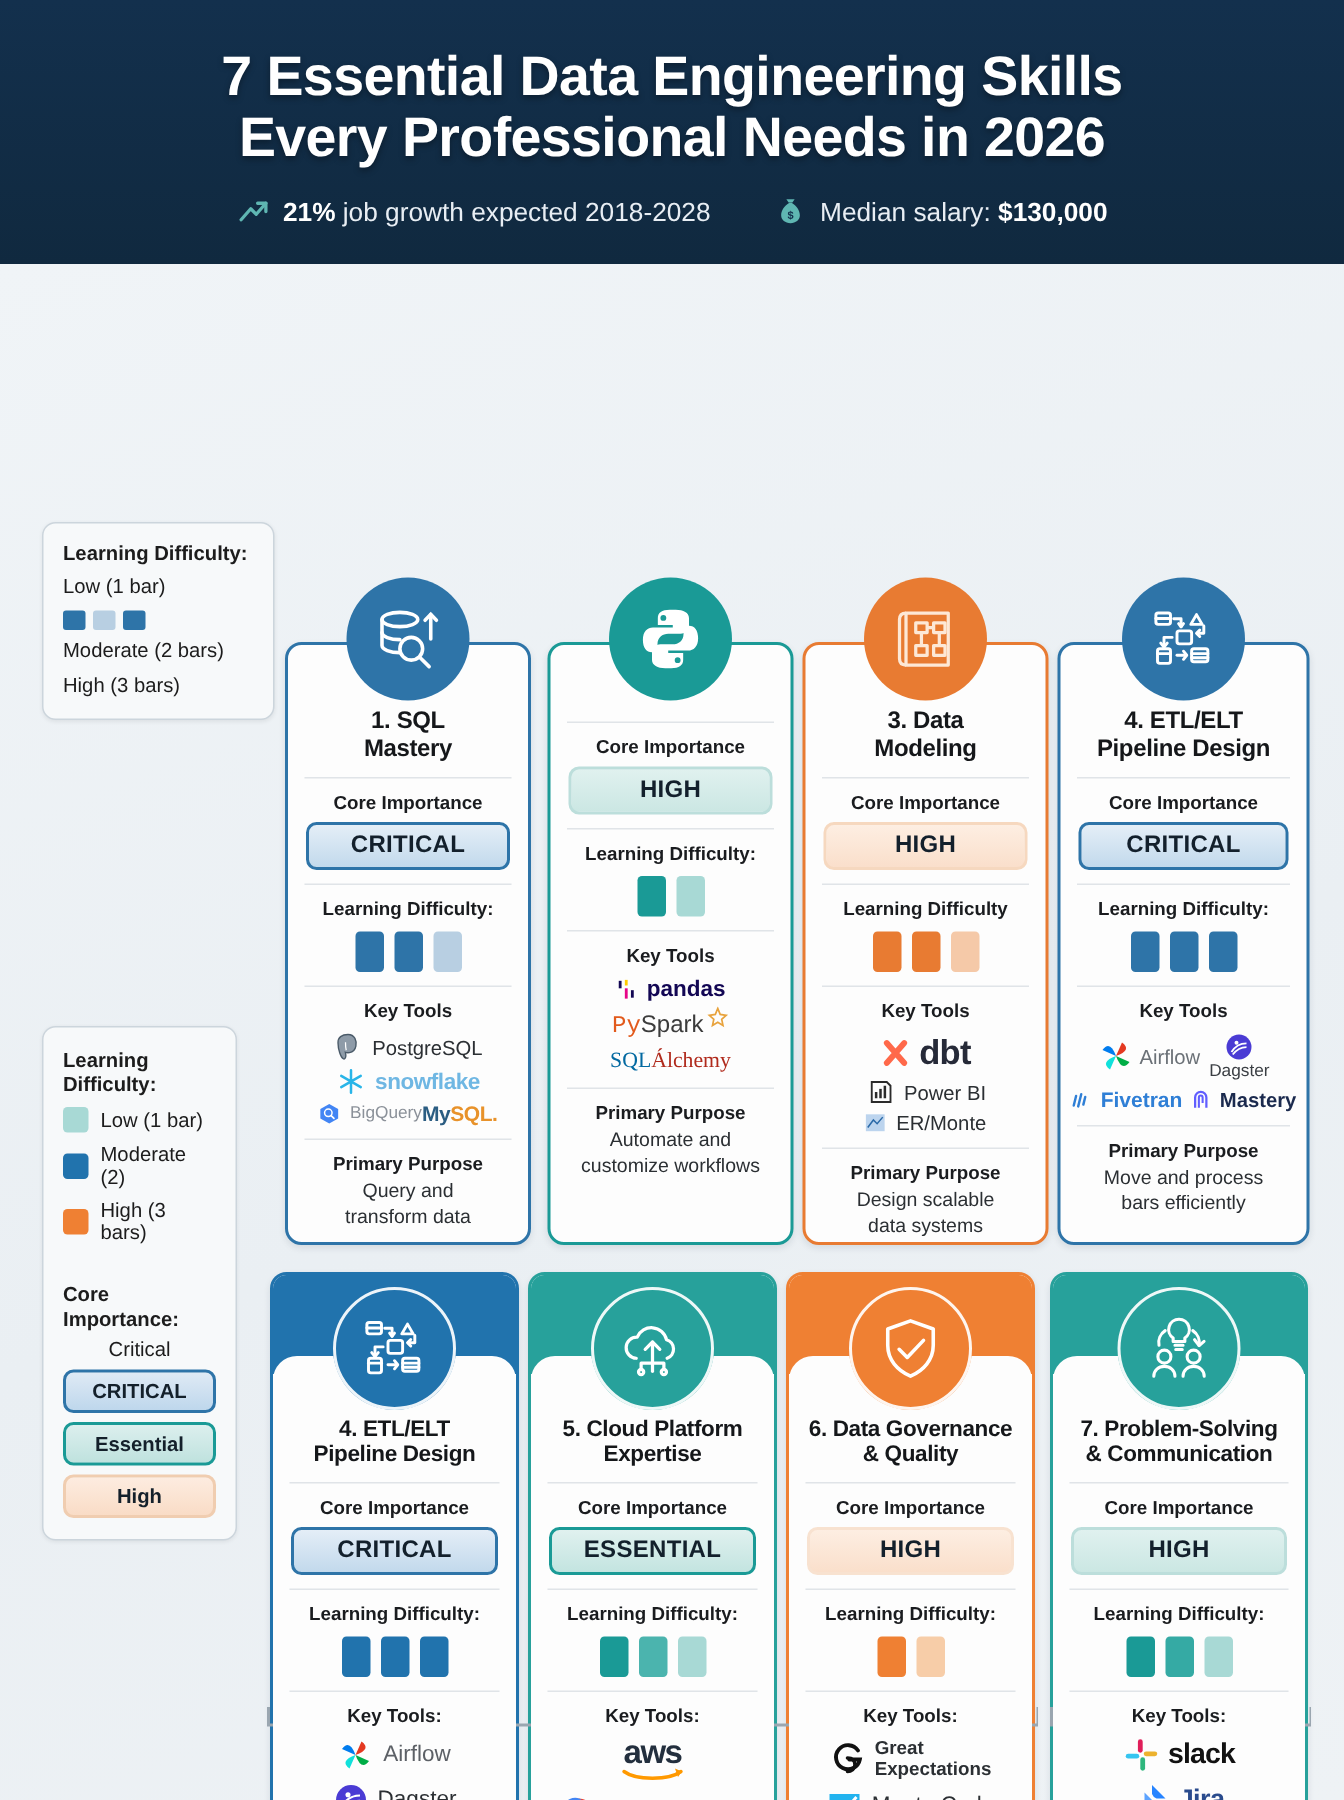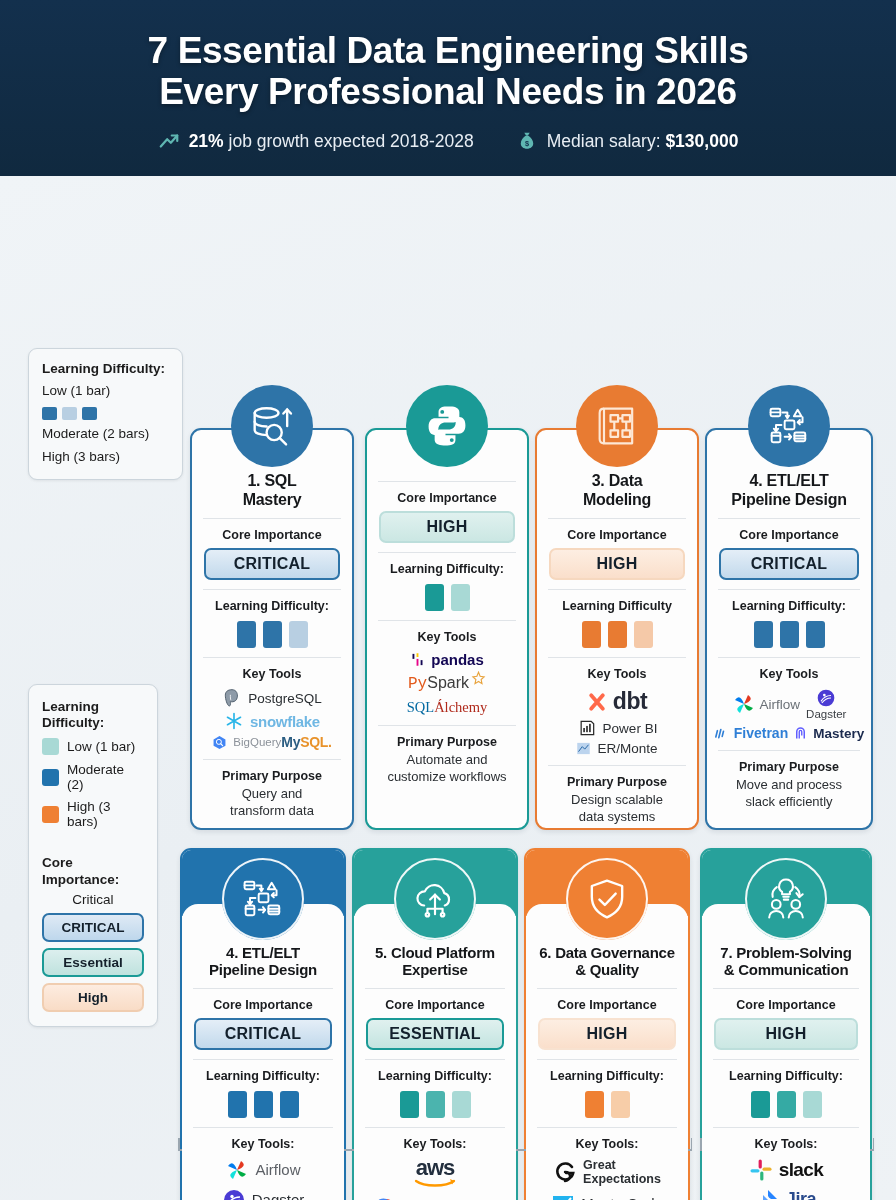--- a/index.html
+++ b/index.html
@@ -499,21 +499,21 @@
             <path d="M6 20V9a6 6 0 0 1 12 0v11" stroke="#615eff" stroke-width="2.4" fill="none"></path>
             <path d="M10 20v-11a2 2 0 0 1 4 0v6" stroke="#615eff" stroke-width="2.2" fill="none"></path>
           </svg>
           <span class="tl-airbyte">Mastery</span>
         </div>
       </div>
       <div class="sep"></div>
       <div class="lbl">Primary Purpose</div>
       <div class="purpose">
         <div>Move and process</div>
-        <div>slack efficiently</div>
+        <div>bars efficiently</div>
       </div>
     </div>
   </div>
 
   <div class="card r2" style="left:180px; width:166px; border-color:#2173ad;">
     <div class="band" style="background:#2173ad"></div>
     <div class="circ" style="background:#2173ad">
       <span class="circ-ring"></span>
       <svg viewBox="0 0 48 48" fill="none" stroke="#fff" stroke-width="1.8" stroke-linecap="round" stroke-linejoin="round">
         <rect x="7" y="8" width="9" height="7" rx="1.4"></rect>

